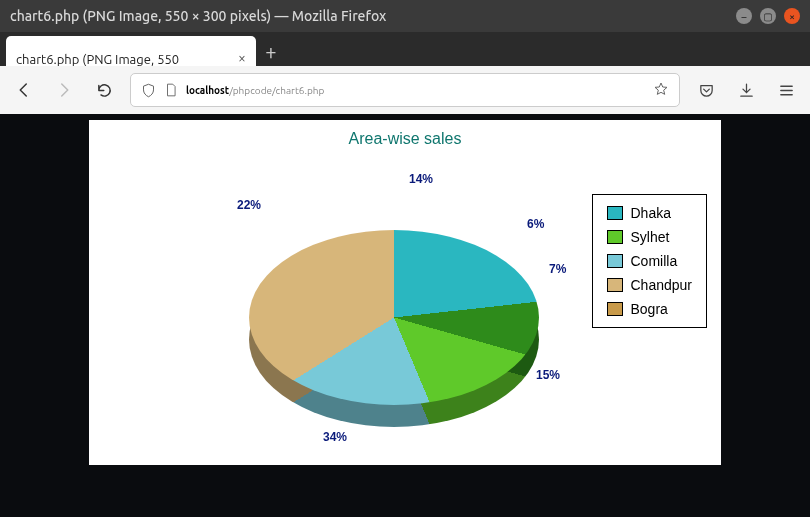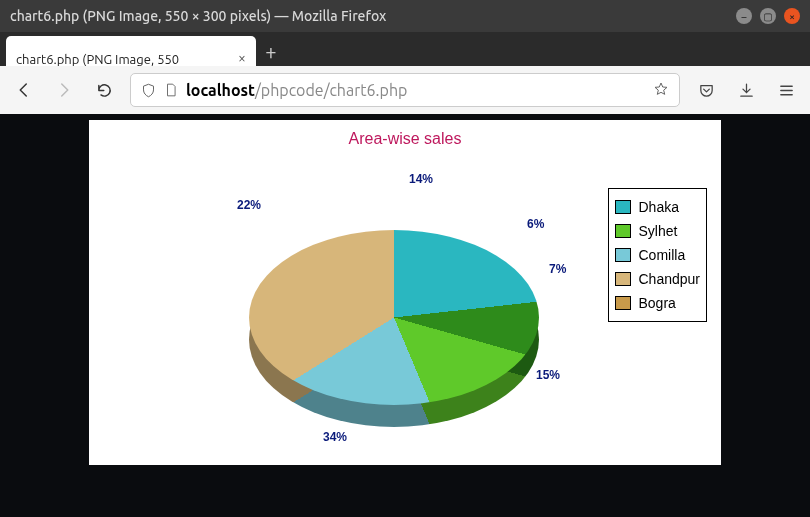--- a/index.html
+++ b/index.html
@@ -82,21 +82,21 @@
       height: 34px;
       border: 1px solid #ccc;
       border-radius: 5px;
       display: flex;
       align-items: center;
       padding: 0 10px;
       gap: 8px;
       background: #fff;
     }
     .addr-icon { color: #666; display:flex; align-items:center; }
-    .addr-url { flex:1; font-size: 16px; color: #888; }
+    .addr-url { flex:1; font-size: 10px; color: #888; }
     .addr-url .host { color: #000; font-weight: 600; }
     .addr-star { color: #666; }
     
     .viewport {
       flex: 1;
       background: #0a0c0f;
       display: flex;
       align-items: flex-start;
       justify-content: center;
       padding-top: 6px;
@@ -108,21 +108,21 @@
       position: relative;
       font-family: Arial, sans-serif;
     }
     .chart-title {
       position: absolute;
       top: 10px;
       left: 0; right: 0;
       text-align: center;
       font-size: 16px;
       font-weight: 500;
-      color: #be185d;
+      color: #0f766e;
     }
     .pie-wrap {
       position: absolute;
       left: 160px;
       top: 110px;
       transform-style: preserve-3d;
     }
     .pie-side {
       position: absolute;
       width: 290px; height: 175px;
@@ -134,24 +134,24 @@
     .pie-top {
       position: absolute;
       width: 290px; height: 175px;
       border-radius: 50%;
       overflow: hidden;
       z-index: 2;
     }
     .legend {
       position: absolute;
       right: 14px;
-      top: 68px;
+      top: 74px;
       border: 1px solid #000;
       background: #fff;
-      padding: 6px 4px;
+      padding: 6px 12px;
       margin-left: 40px;
     }
     .legend-row {
       display: flex; align-items: center; gap: 8px;
       padding: 4px 2px;
       font-size: 14px;
       color: #000;
     }
     .swatch { width: 16px; height: 14px; border: 1px solid #000; }
     .pct-label {

